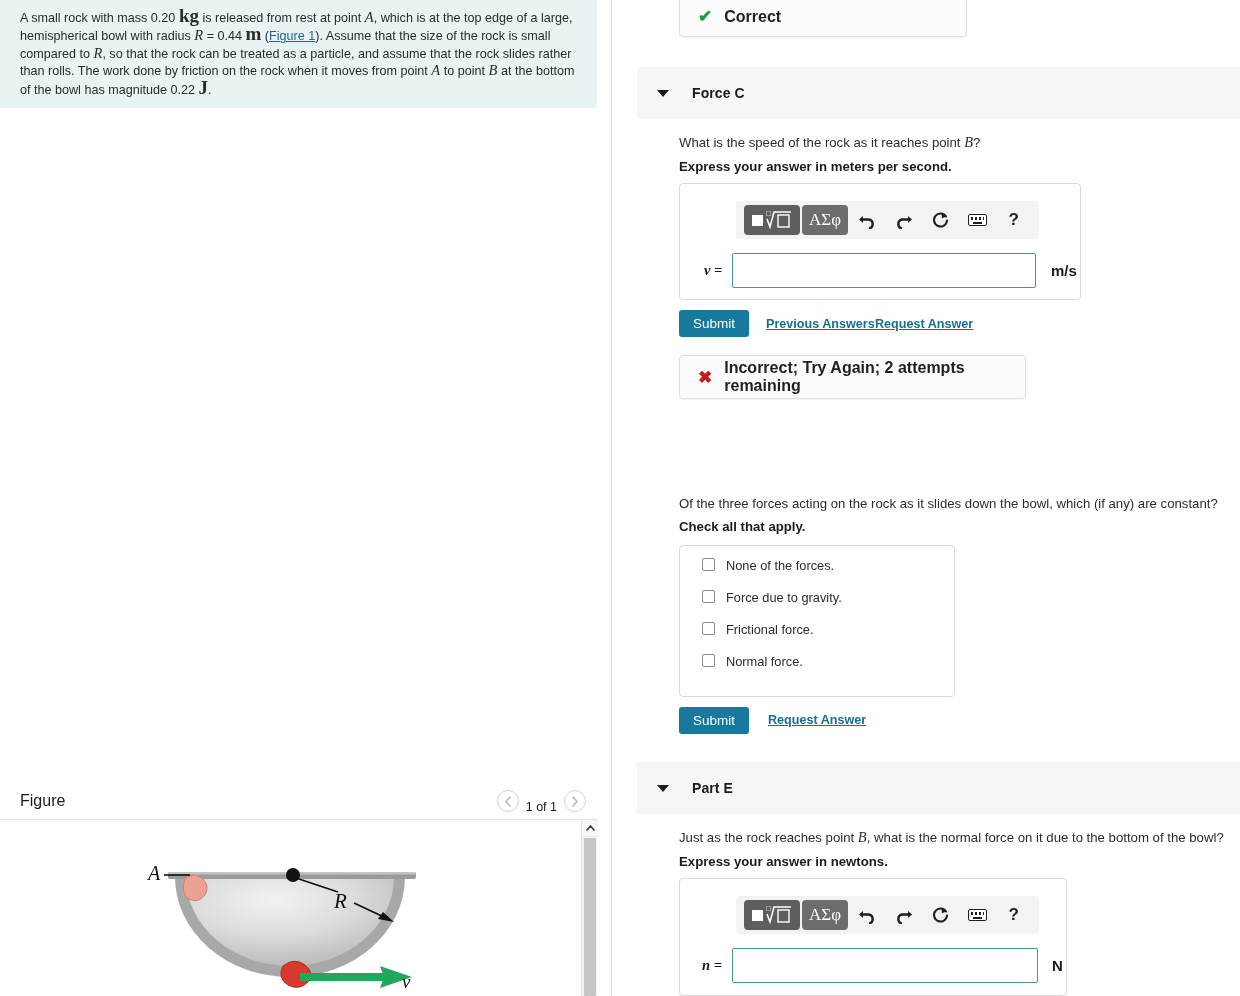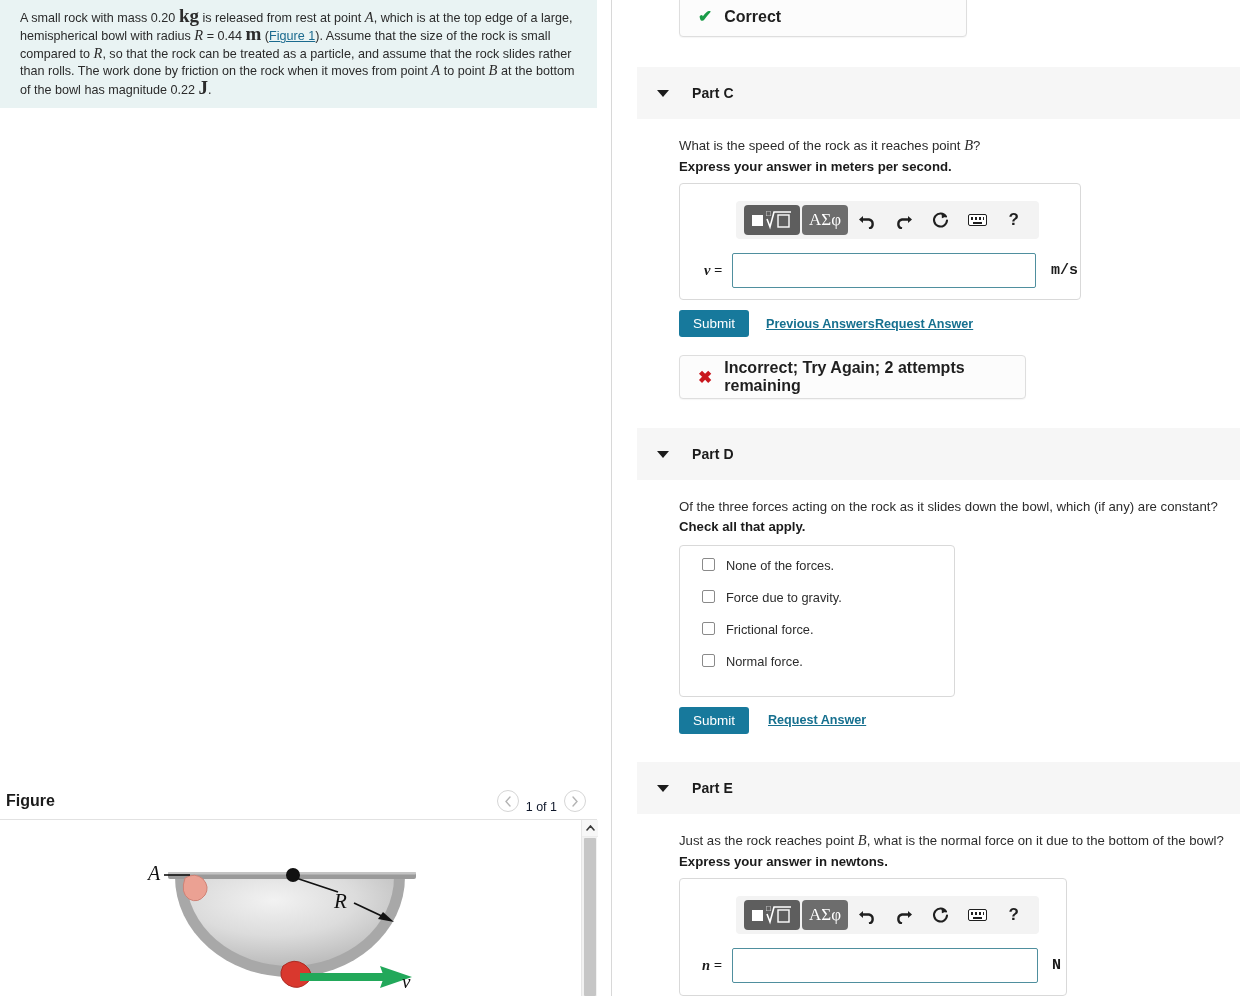--- a/index.html
+++ b/index.html
@@ -29,22 +29,22 @@
   }
   .mathvar { font-family: "Liberation Serif", serif; font-style: italic; font-size: 14.5px; }
   .mathup  { font-family: "Liberation Serif", serif; font-weight: bold; font-size: 19px; }
 
   
   .figure-header {
     position: absolute; left: 0; top: 782px; width: 597px; height: 38px;
     display: flex; align-items: center;
   }
   .figure-title {
-    font-size: 16px; font-weight: bold; color: #1b1b1b;
-    margin-left: 6px;
+    font-size: 16px; font-weight: normal; color: #1b1b1b;
+    margin-left: 20px;
   }
   .figure-nav {
     position: absolute; right: 11px; top: 0; height: 38px;
     display: flex; align-items: center; gap: 7px;
   }
   .nav-circle {
     width: 22px; height: 22px; border-radius: 50%;
     border: 1px solid #d6d6d6; background: #fff;
     display: flex; align-items: center; justify-content: center;
     color: #b4b4b4; font-size: 11px; line-height: 1;
@@ -85,21 +85,21 @@
   .caret {
     margin-left: 20px; width: 0; height: 0;
     border-left: 6px solid transparent; border-right: 6px solid transparent;
     border-top: 7px solid #1c1c1c;
   }
   .part-label {
     margin-left: 23px; font-size: 14px; font-weight: bold; color: #1b1b1b;
     letter-spacing: .1px;
   }
   .q-text {
-    position: absolute; font-size: 13.2px; color: #2c2c2c; line-height: 26px;
+    position: absolute; font-size: 13.2px; color: #2c2c2c; line-height: 20px;
   }
   .q-bold {
     position: absolute; font-size: 13.2px; font-weight: bold; color: #1b1b1b;
   }
 
   
   .answer-box {
     position: absolute; border: 1px solid #d9d9d9; border-radius: 4px;
     background: #ffffff;
   }
@@ -137,21 +137,21 @@
     position: absolute; font-family: "Liberation Serif", serif;
     font-style: italic; font-weight: bold; font-size: 14.5px; color: #1b1b1b;
   }
   .answer-input {
     position: absolute; border: 1px solid #4f8f9e; background: #fff;
     border-radius: 2px; outline: none;
     font-family: "Liberation Sans", sans-serif; font-size: 13px;
     padding: 0 6px;
   }
   .unit-label {
-    position: absolute; font-family: Liberation Mono, monospace;
+    position: absolute; font-family: Liberation Sans, sans-serif;
     font-weight: bold; font-size: 15px; color: #1b1b1b;
   }
 
   .submit-btn {
     position: absolute; background: #17799c; color: #ffffff;
     border: none; border-radius: 3px;
     font-family: "Liberation Sans", sans-serif; font-size: 13.5px;
     height: 27px; padding: 0 14px; cursor: pointer;
   }
   .link-btn {
@@ -261,21 +261,21 @@
 
   <div class="right-panel">
 
     <div class="feedback-box" style="left:66px; top:-4px; width:288px; height:41px;">
       <span class="fb-icon ok">✔</span>
       <span class="fb-text">Correct</span>
     </div>
 
     <div class="part-header" style="top:67px;">
       <span class="caret"></span>
-      <span class="part-label">Part C</span>
+      <span class="part-label">Force C</span>
     </div>
 
     <div class="q-text" style="left:66px; top:132px; width:545px;">
       <span>What is the speed of the rock as it reaches point </span><span class="mathvar">B</span><span>?</span>
     </div>
     <div class="q-bold" style="left:66px; top:159px;">Express your answer in meters per second.</div>
 
     <div class="answer-box" style="left:66px; top:183px; width:402px; height:117px;">
 
       <div class="math-toolbar" style="left:56px; top:17px; width:303px;">
@@ -319,24 +319,20 @@
 
     <button class="submit-btn" style="left:66px; top:310px;">Submit</button>
     <span class="link-btn" style="left:153px; top:317px;">Previous Answers</span>
     <span class="link-btn" style="left:262px; top:317px;">Request Answer</span>
 
     <div class="feedback-box" style="left:66px; top:355px; width:347px; height:44px;">
       <span class="fb-icon bad">✖</span>
       <span class="fb-text">Incorrect; Try Again; 2 attempts remaining</span>
     </div>
 
-    <div class="part-header" style="top:428px;">
-      <span class="caret"></span>
-      <span class="part-label">Part D</span>
-    </div>
 
     <div class="q-text" style="left:66px; top:494px; width:560px;">Of the three forces acting on the rock as it slides down the bowl, which (if any) are constant?</div>
     <div class="q-bold" style="left:66px; top:519px;">Check all that apply.</div>
 
     <div class="choices-box" style="left:66px; top:545px; width:276px; height:152px;">
       <div style="padding-top:12px;" id="choice-list">
           <div class="choice-row">
             <span class="cbx"></span>
             <span class="choice-label">None of the forces.</span>
           </div>

